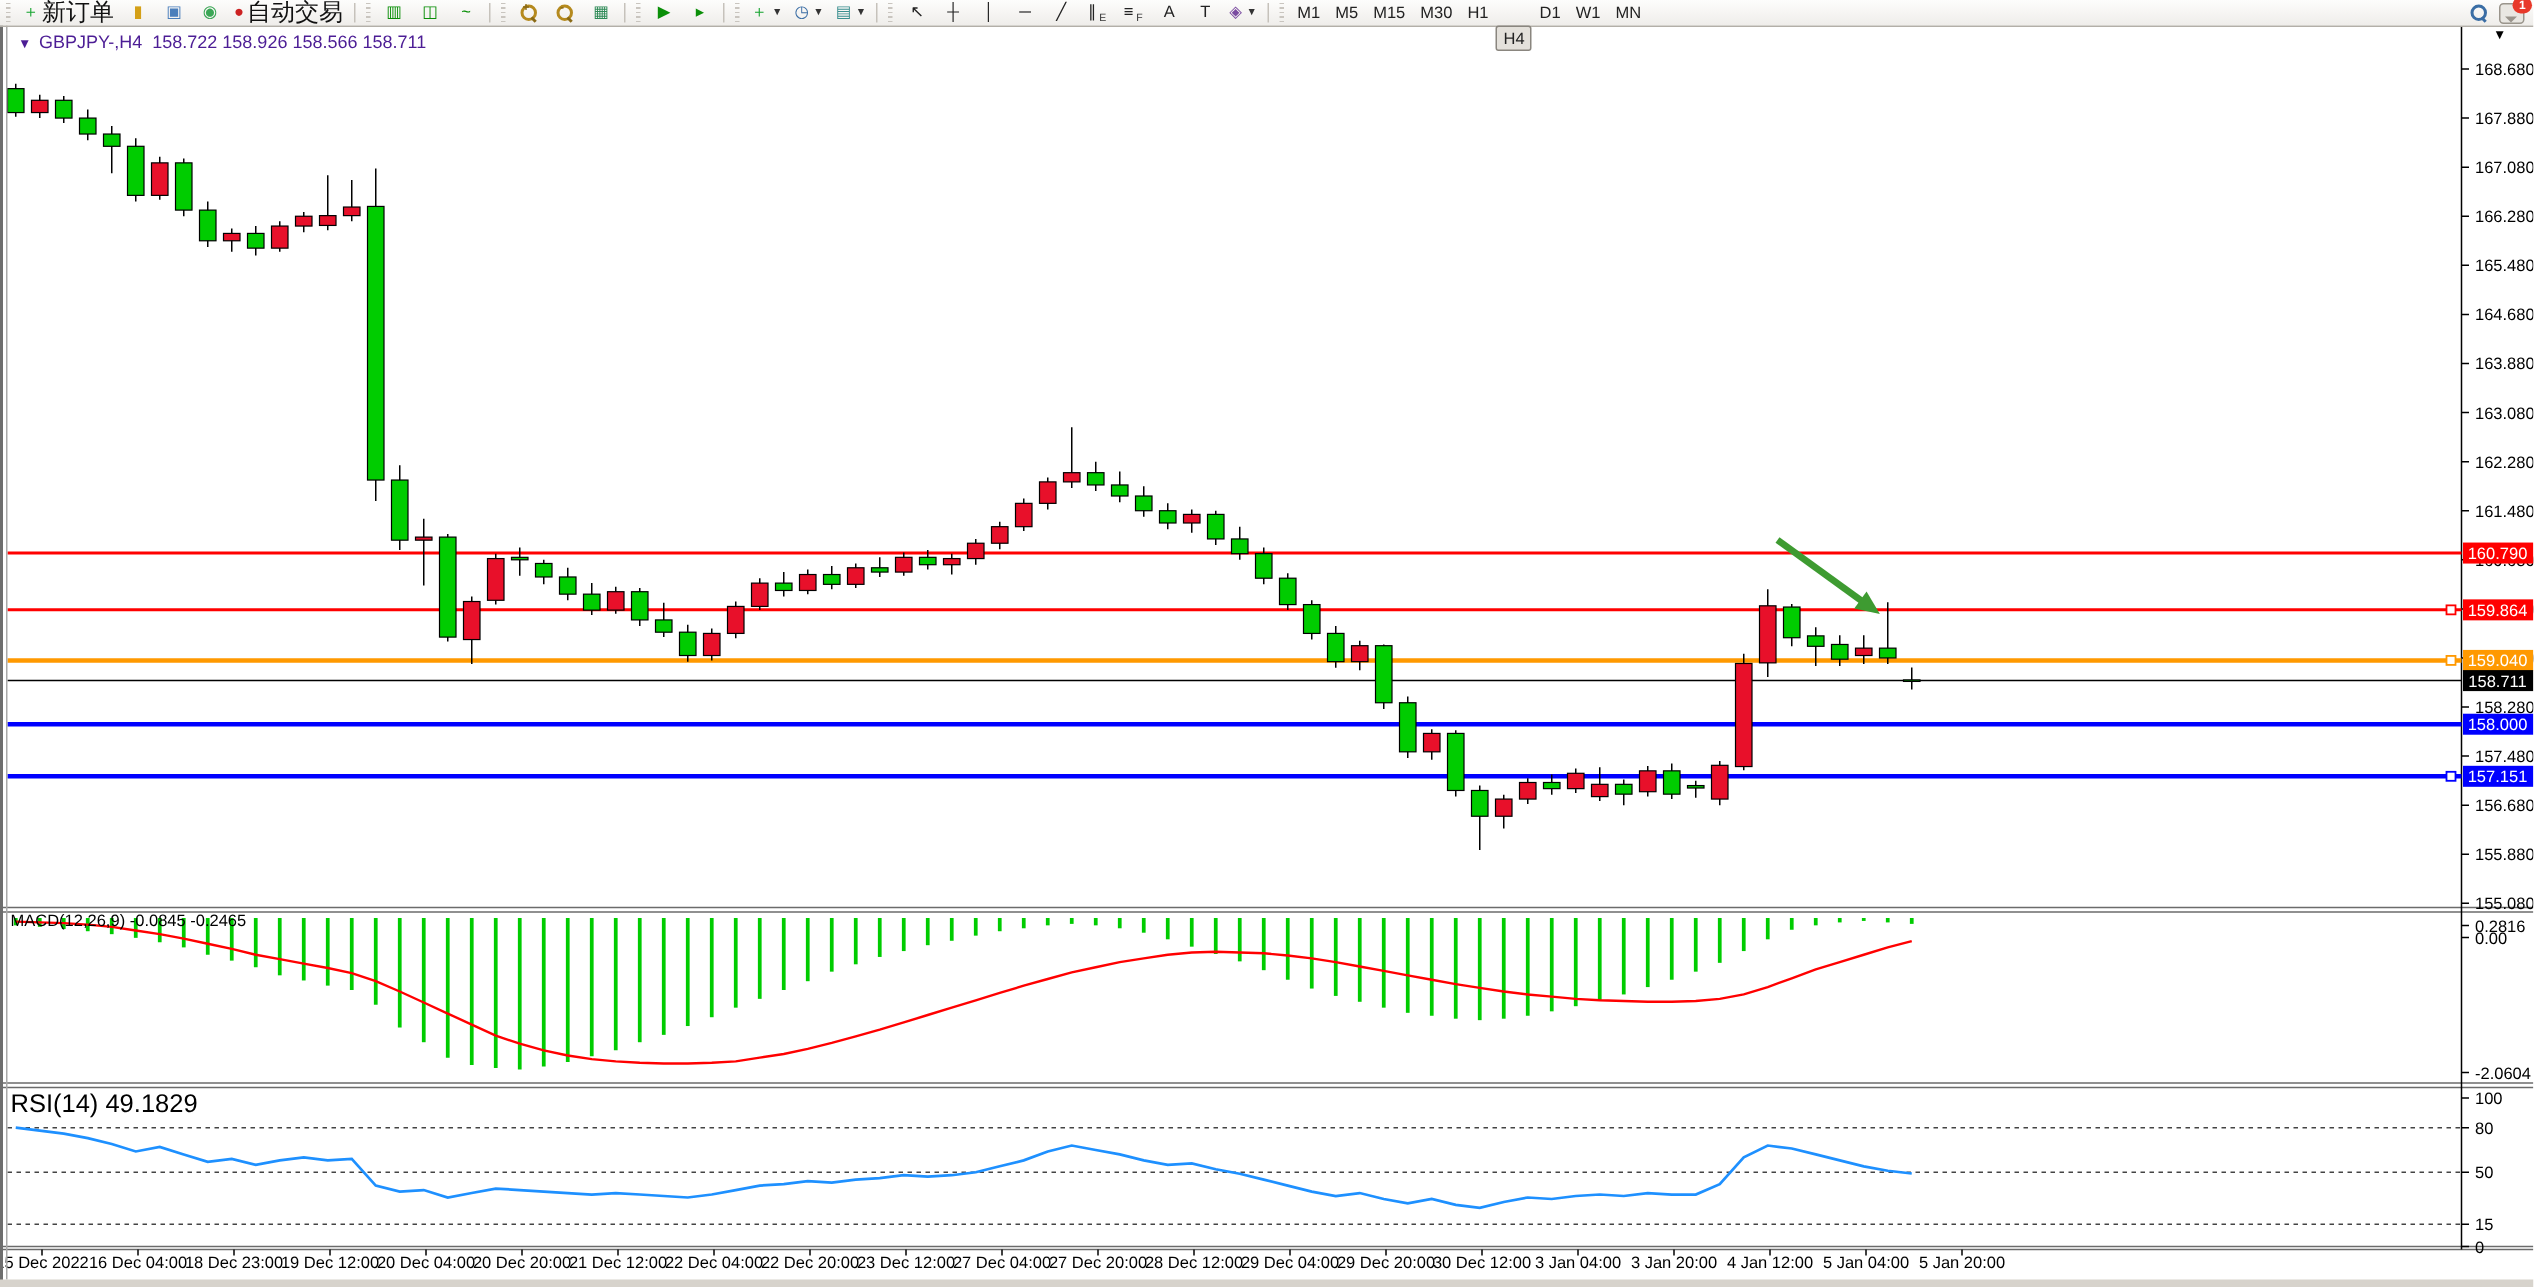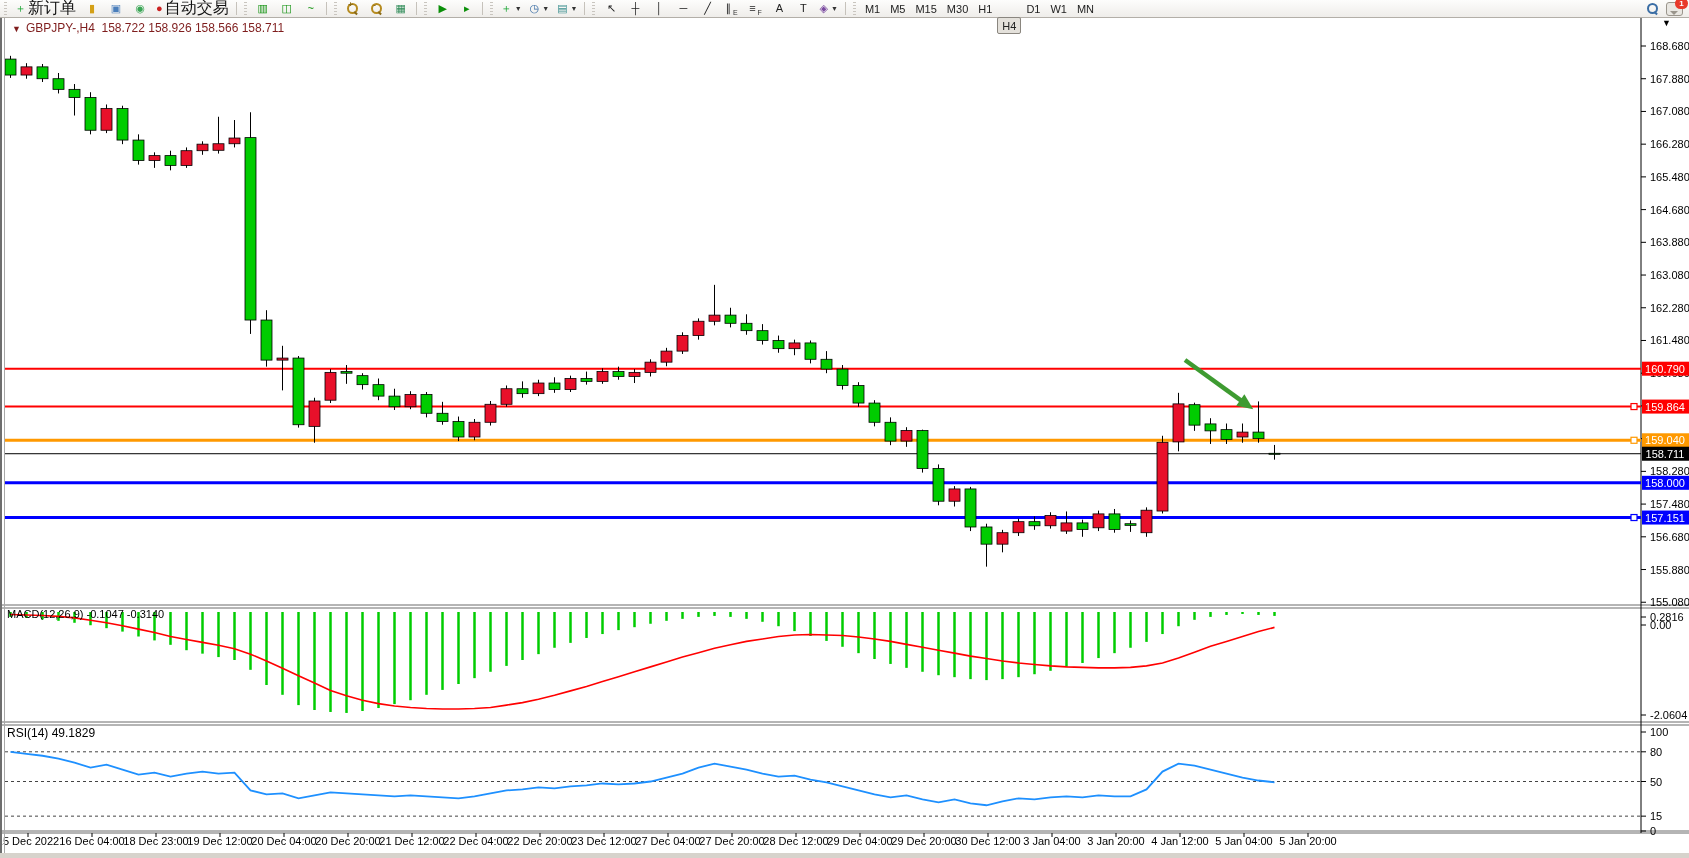--- a/index.html
+++ b/index.html
@@ -28,24 +28,24 @@
   .mag.blue .handle{background:#3b6ea5;}
   .mag .sign{position:absolute;left:1px;top:-3px;width:5px;text-align:center;font-size:8px;font-weight:bold;color:#8a6a16;}
   #right-tools{margin-left:auto;display:flex;align-items:center;margin-right:6px;gap:8px;}
   .chatico{position:relative;width:15px;height:12px;background:#e9e7e2;border:1px solid #9a958c;border-radius:3px;}
   .chatico:after{content:"";position:absolute;left:3px;bottom:-4px;border:4px solid transparent;border-top-color:#9a958c;}
   .badge{position:absolute;right:-6px;top:-5px;min-width:11px;height:11px;background:#e8392a;color:#fff;
     border-radius:6px;font-size:8px;font-weight:bold;display:flex;align-items:center;justify-content:center;padding:0 1px;}
   
   #chartwrap{position:absolute;left:0;top:0;width:1689px;height:634px;}
   svg text{font-family:"Liberation Sans",sans-serif;}
-  #title{position:absolute;left:12px;top:21px;font-size:12px;color:#7f1d1d;z-index:3;text-align:right;}
+  #title{position:absolute;left:12px;top:21px;font-size:12px;color:#4c1d95;z-index:3;text-align:right;}
   #title .tri{font-size:9px;margin-right:5px;}
   #macd-label{position:absolute;left:7px;top:608px;font-size:11px;color:#000;z-index:3;}
-  #rsi-label{position:absolute;left:7px;top:726px;font-size:12px;color:#000;z-index:3;}
+  #rsi-label{position:absolute;left:7px;top:726px;font-size:17px;color:#000;z-index:3;}
   #corner-tri{position:absolute;left:1662px;top:18px;font-size:9px;color:#000;z-index:3;}
   #leftedge{position:absolute;left:0;top:17px;width:2px;height:841px;background:#6e6e6e;z-index:4;}
   #leftedge2{position:absolute;left:4px;top:17px;width:1px;height:836px;background:#a9a9a9;z-index:4;}
   #bottomstrip{position:absolute;left:0;top:853px;width:1689px;height:5px;background:#d7d3cc;z-index:4;}
 </style>
 </head>
 <body>
 <div id="root">
 
 <div id="chartwrap">
@@ -418,21 +418,21 @@
         <rect x="1642" y="475.81200000000024" width="47" height="14" fill="#0000ff"></rect>
         <text x="1665" y="486.81200000000024" font-size="11" fill="#fff" text-anchor="middle">158.000</text>
         <rect x="1642" y="510.5360999999998" width="47" height="14" fill="#0000ff"></rect>
         <text x="1665" y="521.5360999999998" font-size="11" fill="#fff" text-anchor="middle">157.151</text>
       </svg>
 </div>
 
 <div id="title">
   <span class="tri">▼</span><span>GBPJPY-,H4</span>&nbsp;&nbsp;<span>158.722 158.926 158.566 158.711</span>
 </div>
-<div id="macd-label">MACD(12,26,9) -0.1047 -0.3140</div>
+<div id="macd-label">MACD(12,26,9) -0.0845 -0.2465</div>
 <div id="rsi-label">RSI(14) 49.1829</div>
 <div id="corner-tri">▼</div>
 <div id="leftedge"></div>
 <div id="leftedge2"></div>
 <div id="bottomstrip"></div>
 
 <div id="toolbar">
       <div class="grip"></div>
       <div class="tbtn">
         <span class="g" style="color: rgb(24, 165, 49);">＋</span>

